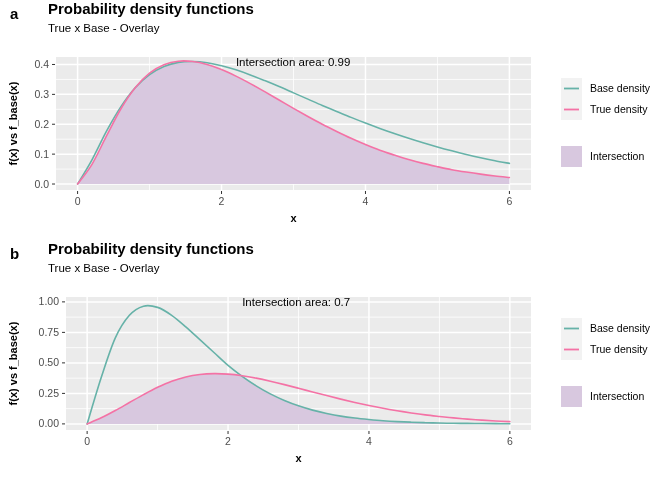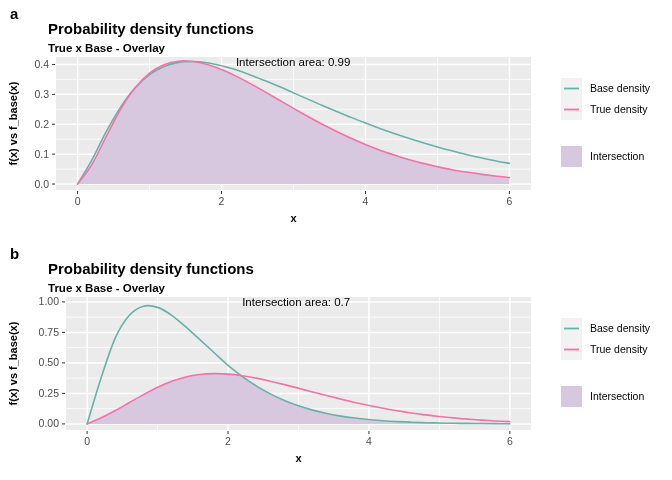--- a/index.html
+++ b/index.html
@@ -13,27 +13,27 @@
   .figure{position:relative;width:672px;height:480px;}
   .panel{position:absolute;left:0;width:672px;height:240px;}
   .panel-a{top:0;}
   .panel-b{top:240px;}
 
   .panel-tag{
     position:absolute;left:10px;top:6px;
     font-size:15px;font-weight:bold;color:#000;
     line-height:1;
   }
-  .titles{position:absolute;left:48px;top:20px;}
+  .titles{position:absolute;left:48px;top:0;}
   .plot-title{
     font-size:15px;font-weight:bold;color:#000;
     line-height:1.25;margin:0;white-space:nowrap;
   }
   .plot-subtitle{
-    font-size:11.5px;font-weight:bold;color:#000;
+    font-size:11.5px;font-weight:normal;color:#000;
     line-height:1.25;margin:2px 0 0 0;white-space:nowrap;
   }
 
   .chart-svg{position:absolute;left:0;top:0;}
 
   .axis-title-y{
     font-size:11px;font-weight:bold;fill:#000;
   }
   .axis-title-x{
     font-size:11px;font-weight:bold;fill:#000;

